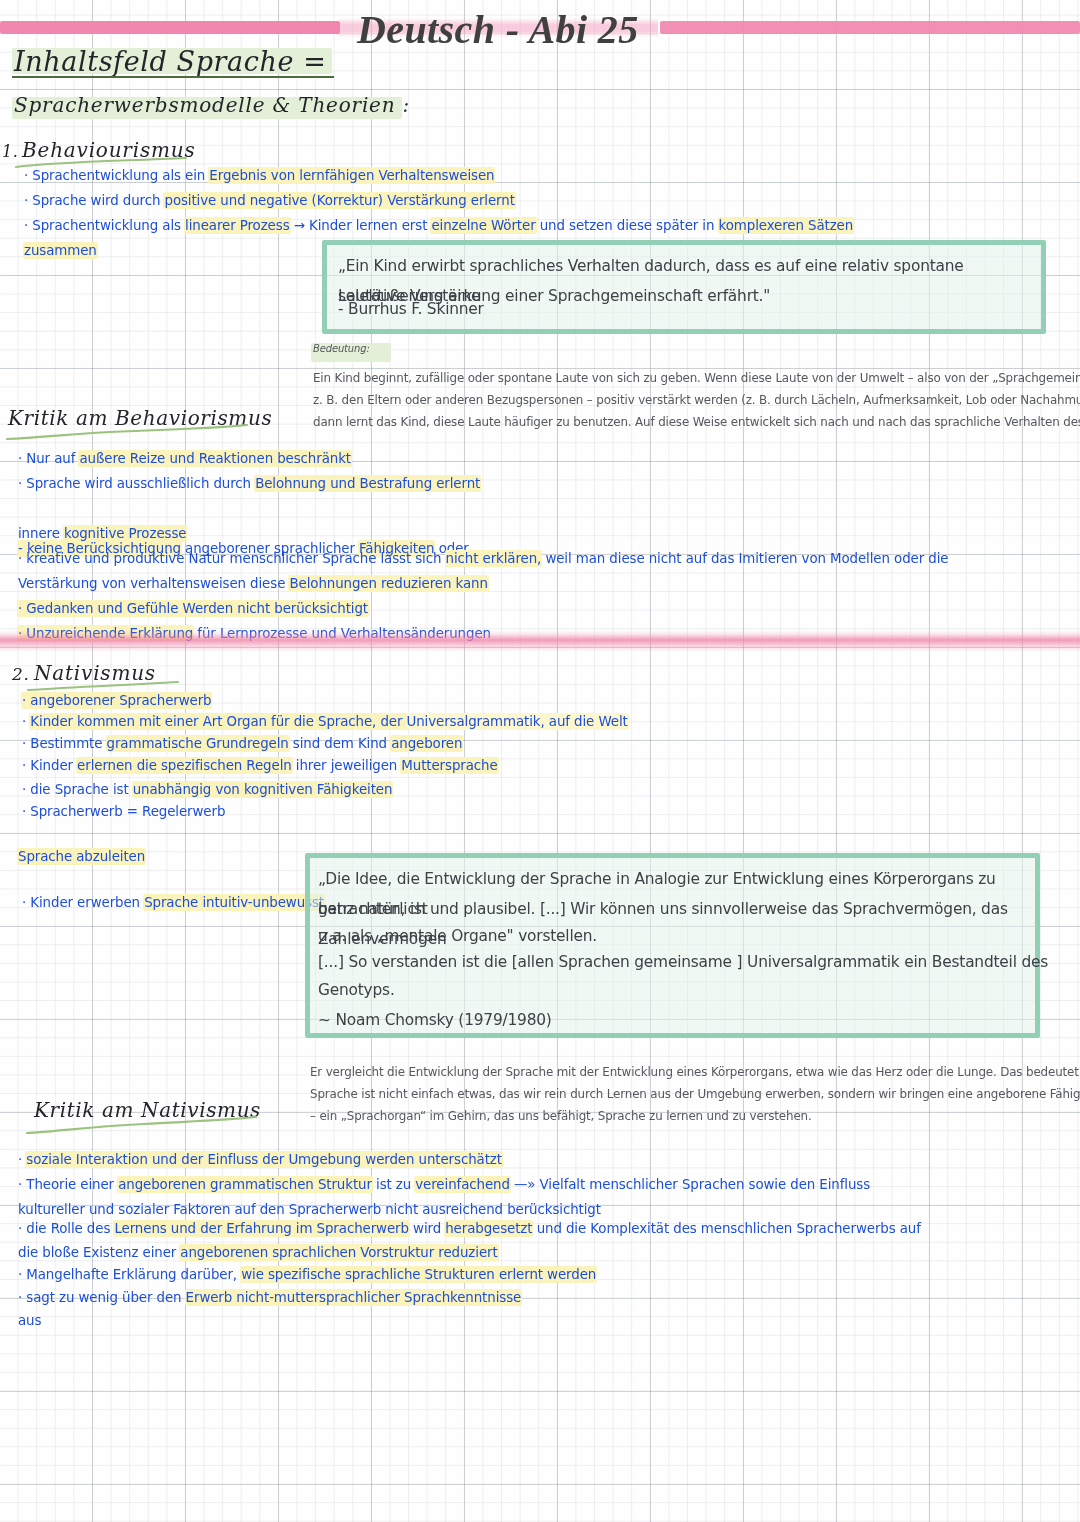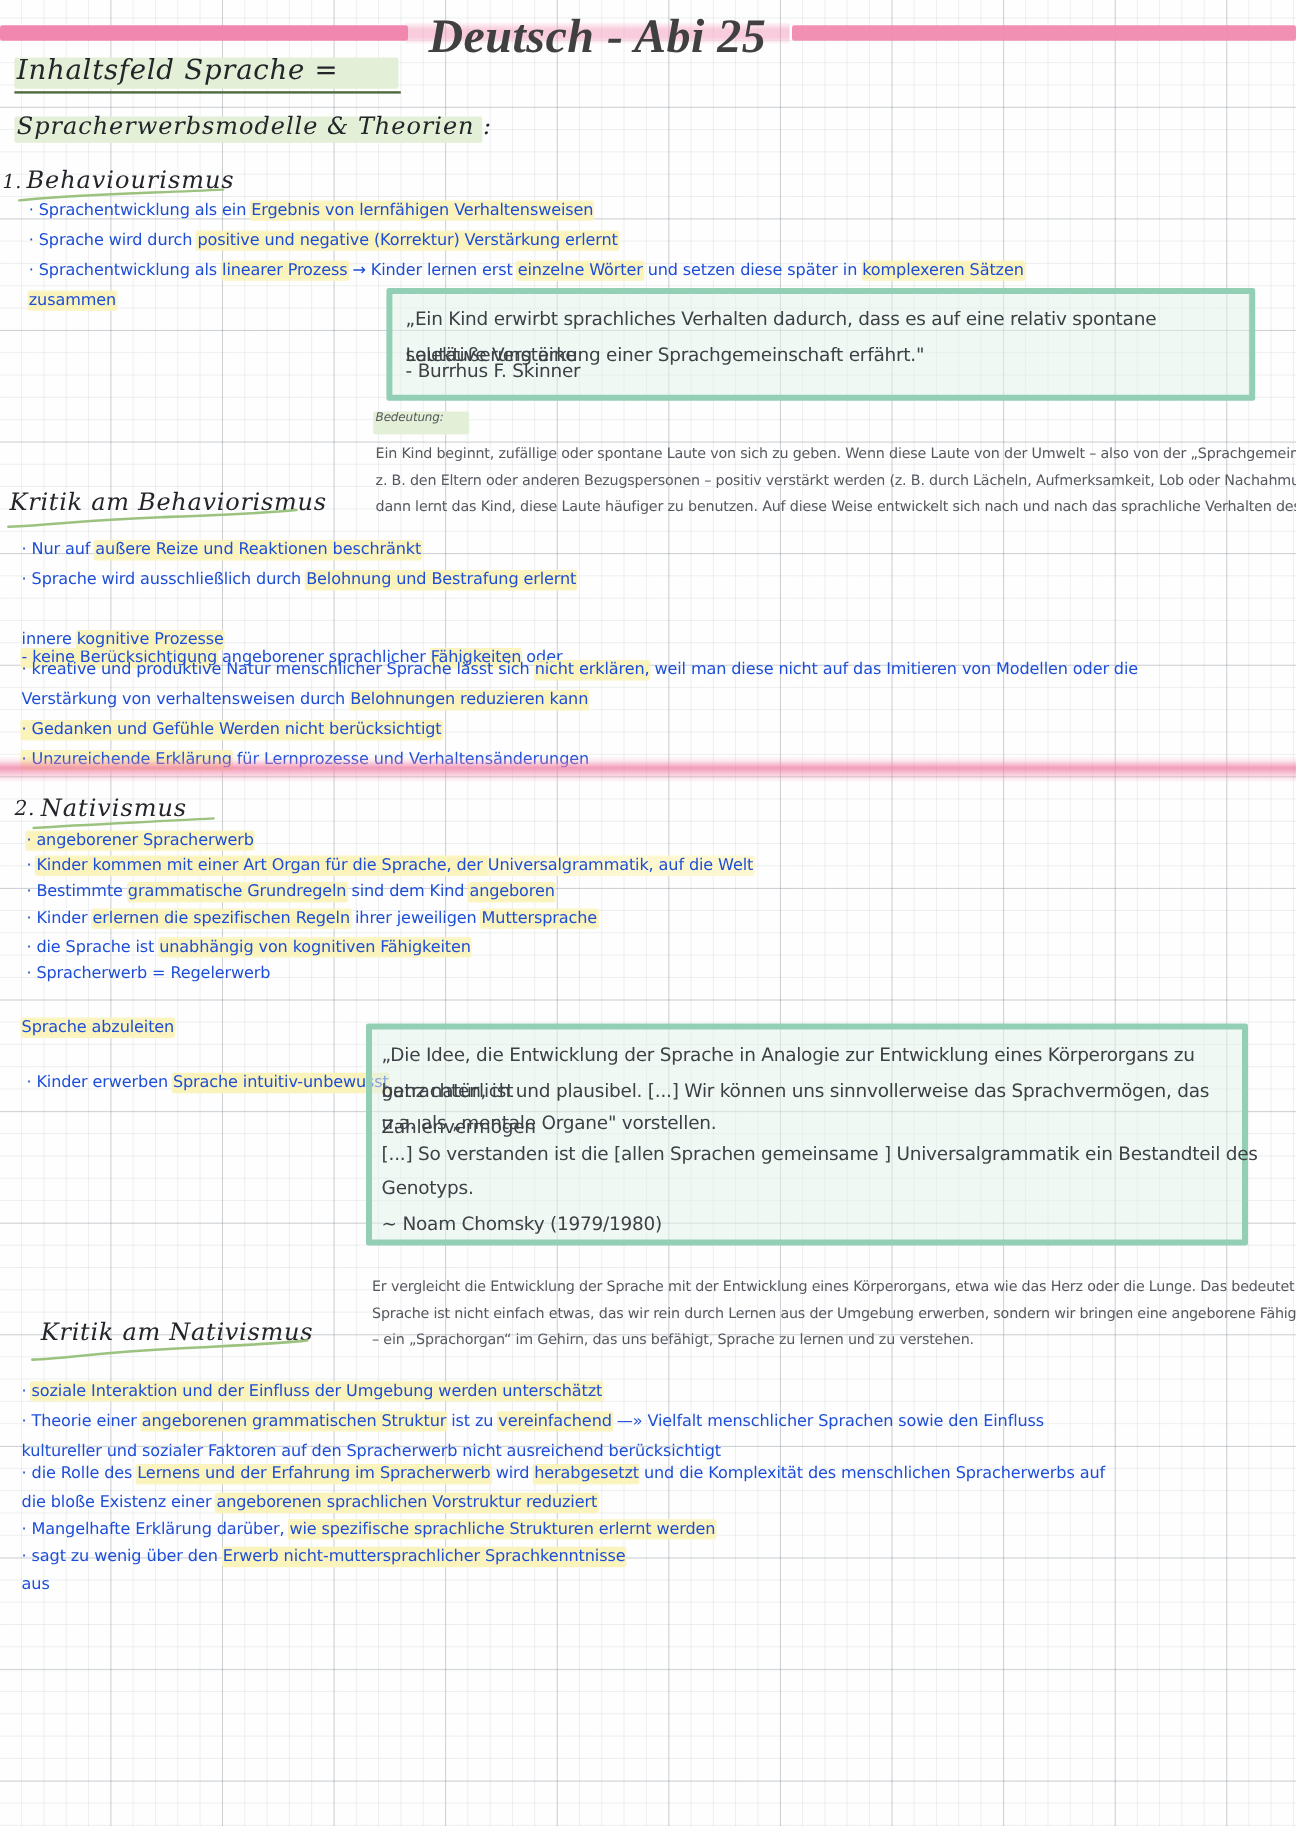--- a/index.html
+++ b/index.html
@@ -108,21 +108,21 @@
        rgba(240,128,164,0.78) 45%,
        rgba(243,150,180,0.30) 78%,
        rgba(243,150,180,0.00) 100%);
   }
 
   
   .h-script {
     position: absolute;
     font-family: "DejaVu Serif", serif;
     font-style: italic;
-    font-size: 23px;
+    font-size: 27px;
     color: #23252a;
     white-space: nowrap;
     letter-spacing: 0.6px;
   }
   .h-script.sm { font-size: 20px; letter-spacing: 0.8px; }
   .h-script.num { font-size: 20px; }
 
   .h-green-bg {
     position: absolute;
     background: #e3efd6;
@@ -209,21 +209,21 @@
   <div class="abs body-txt" style="left:18px; top:496px;margin-top:40px;">
     <span class="hl-y">- keine Berücksichtigung</span><span> angeborener sprachlicher </span><span class="hl-y">Fähigkeiten</span><span> oder</span>
   </div>
   <div class="abs body-txt" style="left:18px; top:521px;">
     <span>innere </span><span class="hl-y">kognitive Prozesse</span>
   </div>
   <div class="abs body-txt" style="left:18px; top:546px;">
     <span>· kreative und produktive Natur menschlicher Sprache lässt sich </span><span class="hl-y">nicht erklären,</span><span> weil man diese nicht auf das Imitieren von Modellen oder die</span>
   </div>
   <div class="abs body-txt" style="left:18px; top:571px;">
-    <span>Verstärkung von verhaltensweisen durch </span><span class="hl-y">Belohnungen reduzieren kann</span>
+    <span>Verstärkung von verhaltensweisen diese </span><span class="hl-y">Belohnungen reduzieren kann</span>
   </div>
   <div class="abs body-txt" style="left:18px; top:596px;">
     <span class="hl-y">· Gedanken und Gefühle Werden nicht berücksichtigt</span>
   </div>
   <div class="abs body-txt" style="left:18px; top:621px;">
     <span class="hl-y">· Unzureichende Erklärung</span><span> für Lernprozesse und Verhaltensänderungen</span>
   </div>
 
   <div class="divider" style="top:630px;"></div>
 

